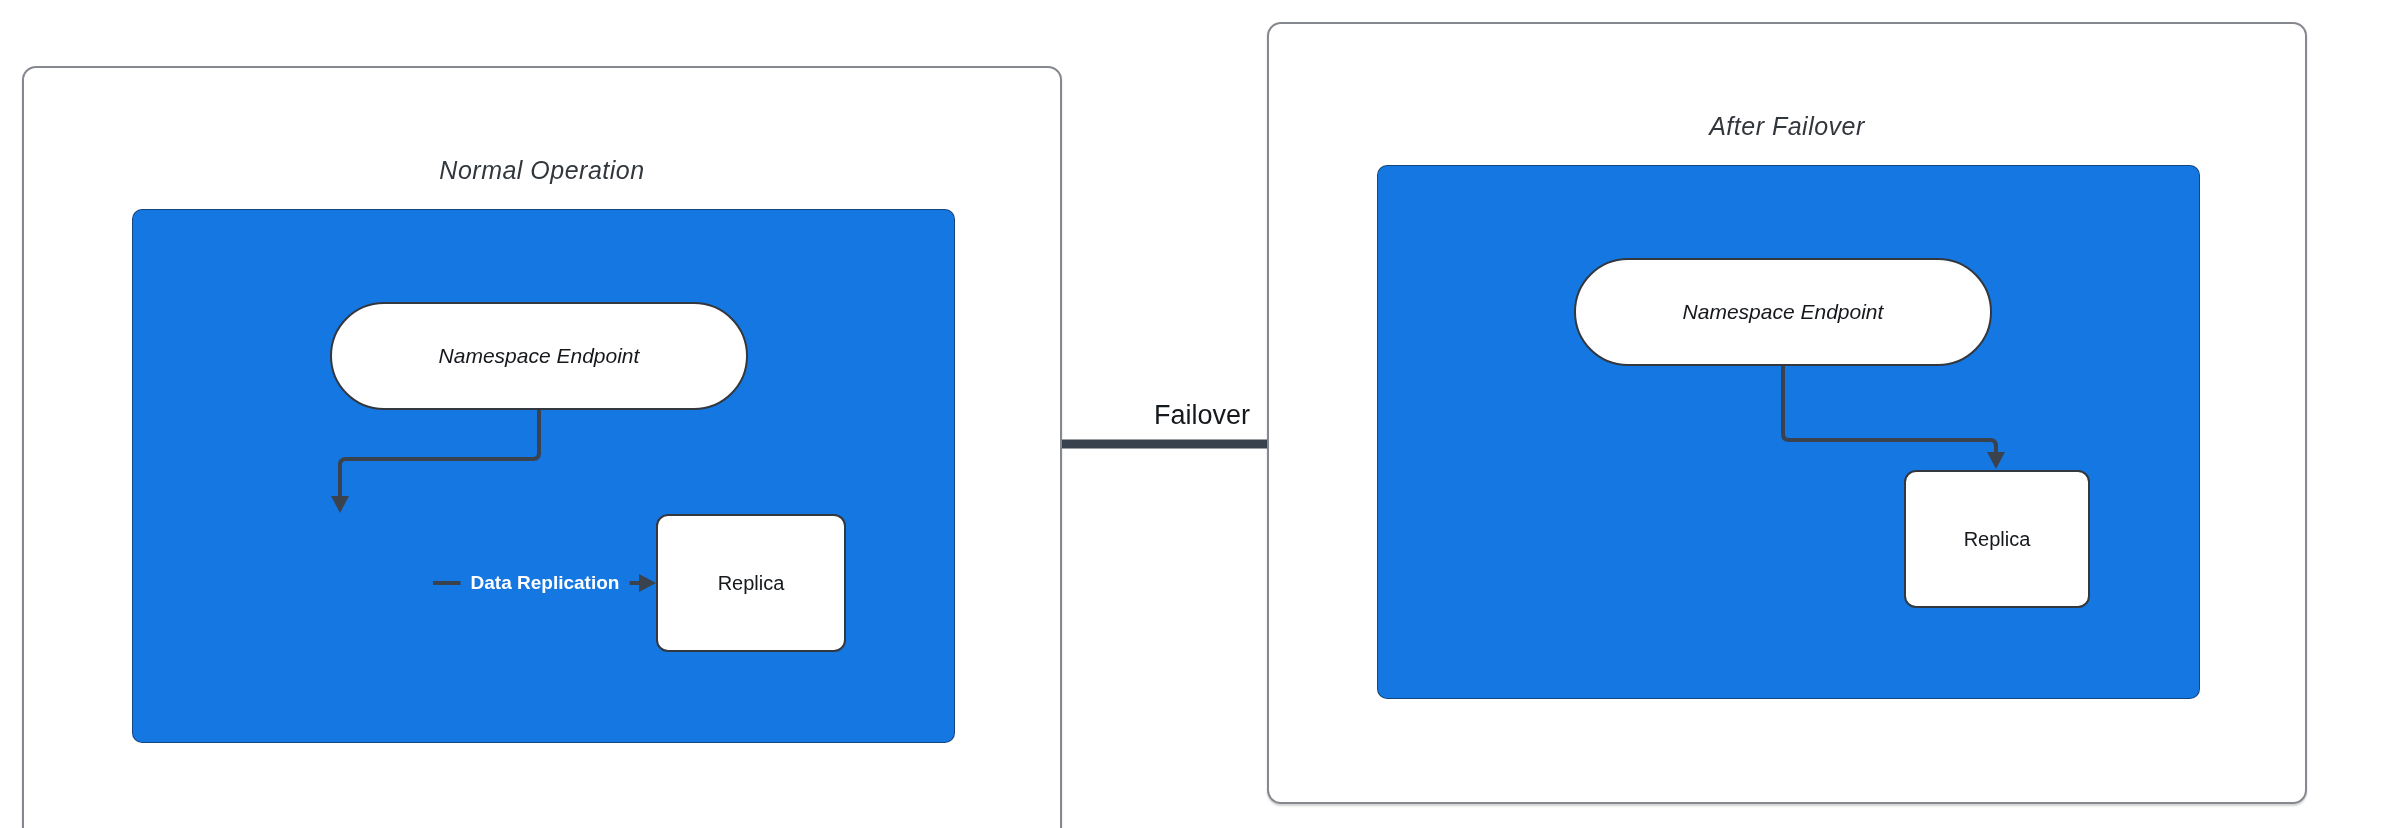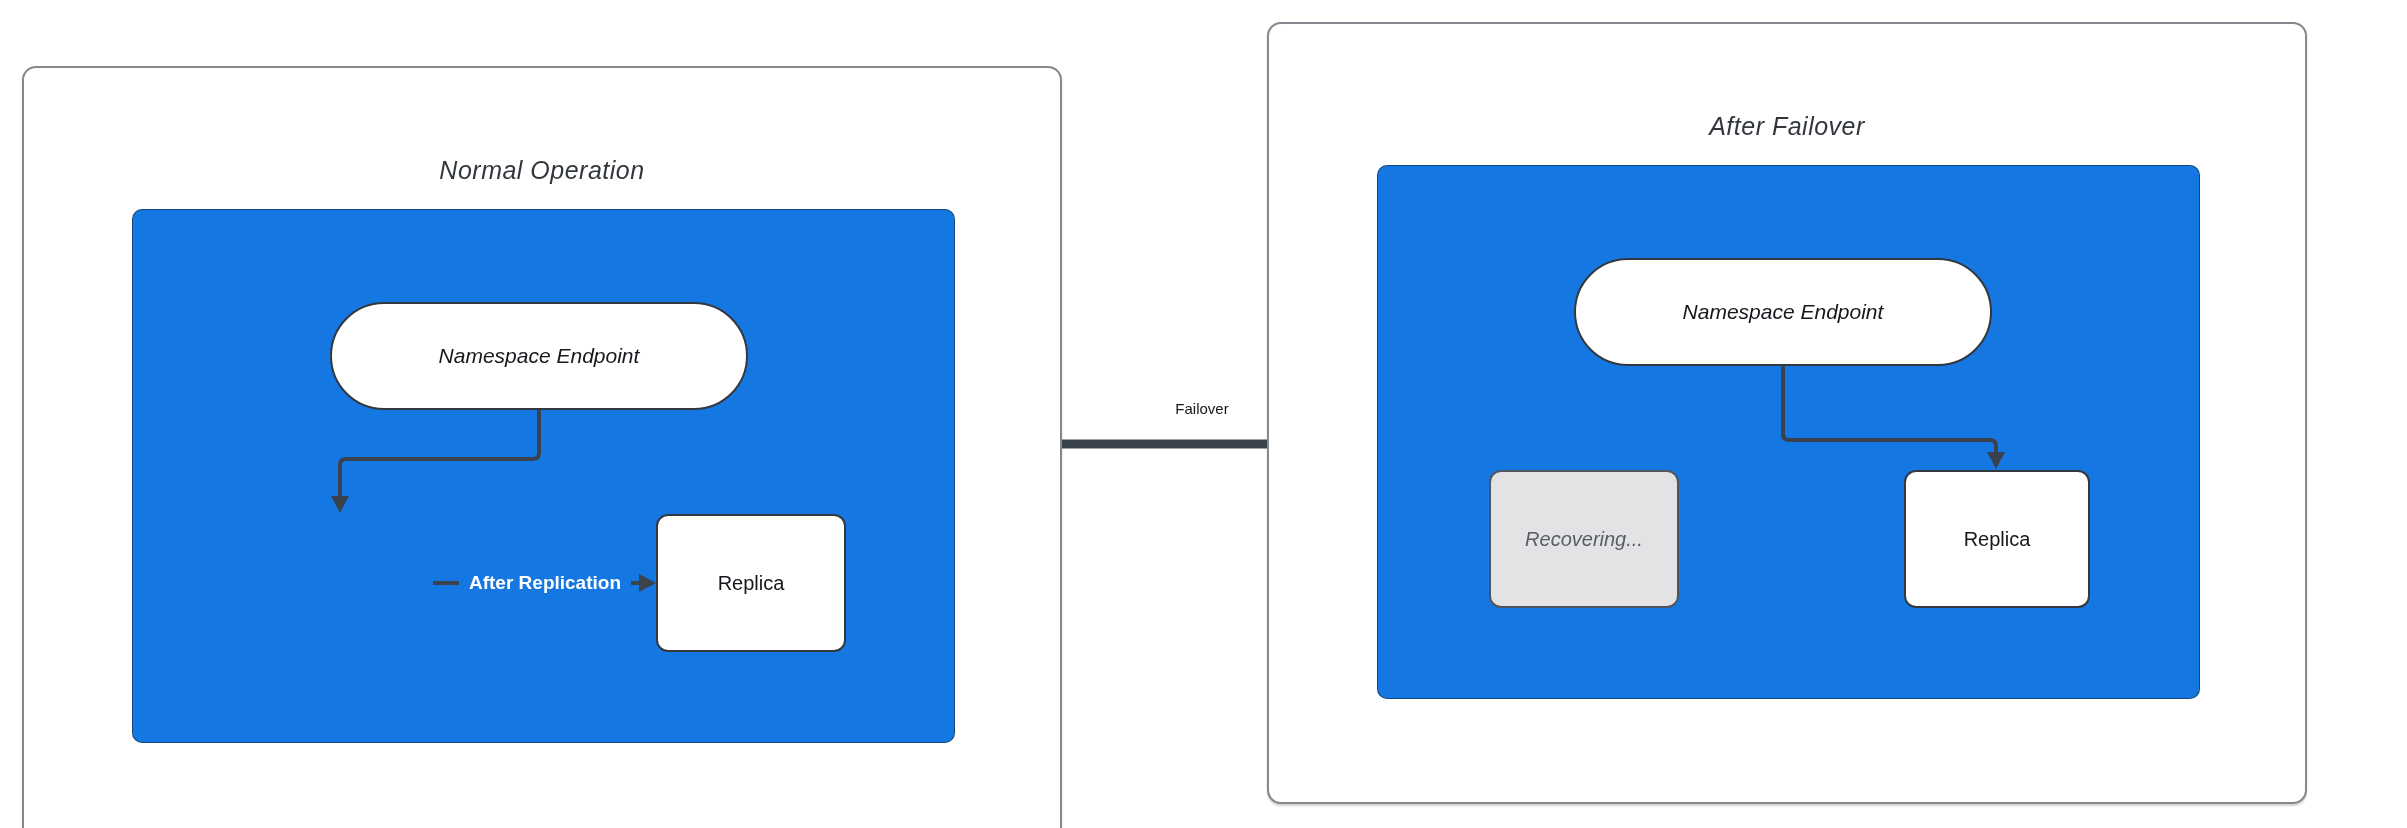--- a/index.html
+++ b/index.html
@@ -42,21 +42,21 @@
   svg.connectors{position:absolute;left:0;top:0;width:823px;height:534px;}
   svg.connectors path{fill:none;stroke:var(--arrow);stroke-width:4;}
   svg.connectors polygon{fill:var(--arrow);stroke:none;}
 
   .edge-label{position:absolute;left:412px;top:373px;transform:translate(-50%,-50%);
     background:var(--blue);color:var(--edge-label-text);font-weight:bold;
     font-size:19px;padding:2px 10px;white-space:nowrap;}
 
   .failover{position:absolute;left:1062px;top:398px;width:280px;height:64px;}
   .failover-label{position:absolute;top:2px;left:0;right:0;text-align:center;
-    font-size:15px;color:var(--node-text);}
+    font-size:27px;color:var(--node-text);}
   .failover svg{position:absolute;left:0;top:0;width:280px;height:64px;}
   .failover line{stroke:var(--arrow);stroke-width:9;}
   .failover polygon{fill:var(--arrow);}
 </style>
 </head>
 <body>
 
 <div class="panel" style="left:22px;margin-top:44px;">
   <div class="panel-title">Normal Operation</div>
 
@@ -68,21 +68,21 @@
       <polygon points="506,364 506,382 523,373"></polygon>
     </svg>
 
     <div class="node pill">
       <span>Namespace Endpoint</span>
     </div>
     <div class="node rect node-replica-left">
       <span>Replica</span>
     </div>
 
-    <div class="edge-label">After Replication</div>
+    <div class="edge-label">Data Replication</div>
   </div>
 </div>
 
 <div class="failover">
   <div class="failover-label">Failover</div>
   <svg viewBox="0 0 280 64">
     <line x1="0" y1="46" x2="243" y2="46"></line>
     <polygon points="243,32 243,60 280,46"></polygon>
   </svg>
 </div>
@@ -92,20 +92,17 @@
 
   <div class="cluster">
     <svg class="connectors" viewBox="0 0 823 534">
       <path d="M405 200 L405 268 Q405 274 411 274 L612 274 Q618 274 618 280 L618 287"></path>
       <polygon points="609,286 627,286 618,303"></polygon>
     </svg>
 
     <div class="node pill" style="left:196px;">
       <span>Namespace Endpoint</span>
     </div>
-    <div class="node rect node-recovering">
-      <span>Recovering...</span>
-    </div>
     <div class="node rect node-replica-right">
       <span>Replica</span>
     </div>
   </div>
 </div>
 
 </body></html>

